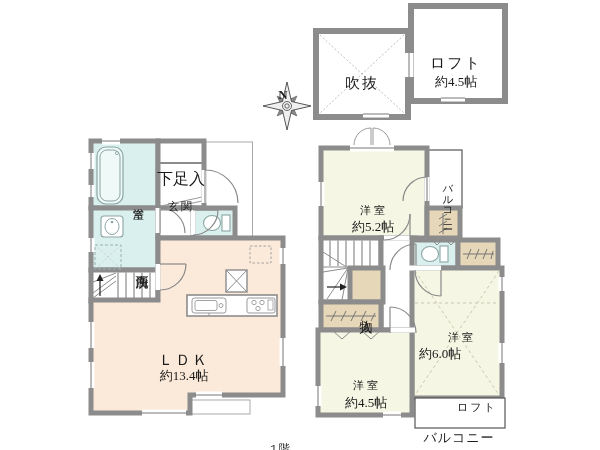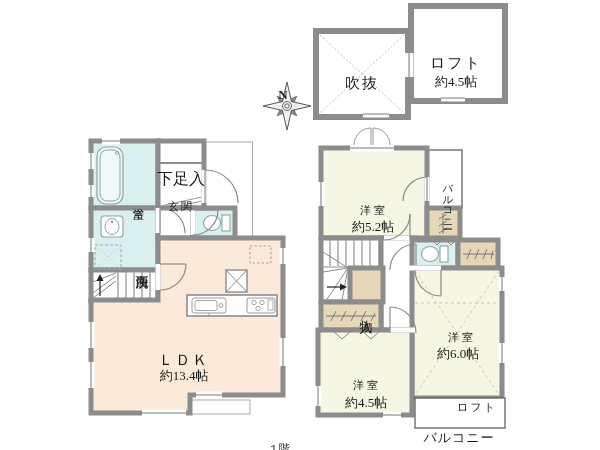--- a/index.html
+++ b/index.html
@@ -266,17 +266,17 @@
   <div class="lbl fs13" style="left:184px;top:352px;">約13.4帖</div>
   <div class="lbl fs14 ls2" style="left:281px;top:426px;font-family:Liberation Mono, monospace;">1階</div>
 
   <div class="lbl fs14 ls3" style="left:374px;top:187px;">洋室</div>
   <div class="lbl fs12" style="left:373px;top:203px;">約5.2帖</div>
   <div class="lbl v fs10" style="left:447px;top:176px;">バルコニー</div>
   <div class="lbl v fs12" style="left:366px;top:286px;">物入</div>
   <div class="lbl fs14 ls3" style="left:367px;top:362px;">洋室</div>
   <div class="lbl fs12" style="left:366px;top:379px;">約4.5帖</div>
   <div class="lbl fs14 ls3" style="left:462px;top:314px;">洋室</div>
-  <div class="lbl fs12" style="left:458px;top:330px;">約6.0帖</div>
+  <div class="lbl fs12" style="left:440px;top:330px;">約6.0帖</div>
   <div class="lbl fs14 ls2" style="left:477px;top:384px;">ロフト</div>
   <div class="lbl fs13 ls1" style="left:459px;top:414px;">バルコニー</div>
   <div class="lbl fs14 ls2" style="left:508px;top:441px;">2階</div>
 </div>
 
 </body></html>

